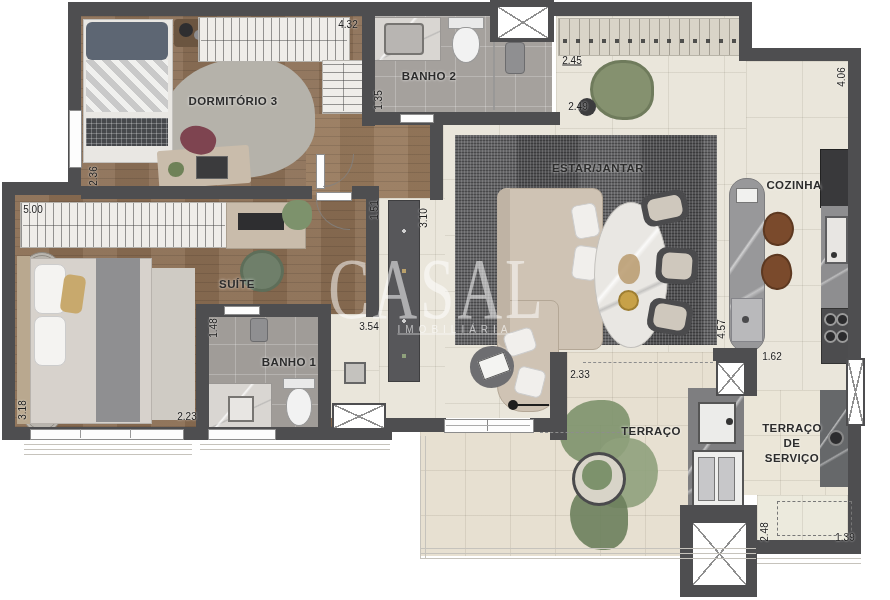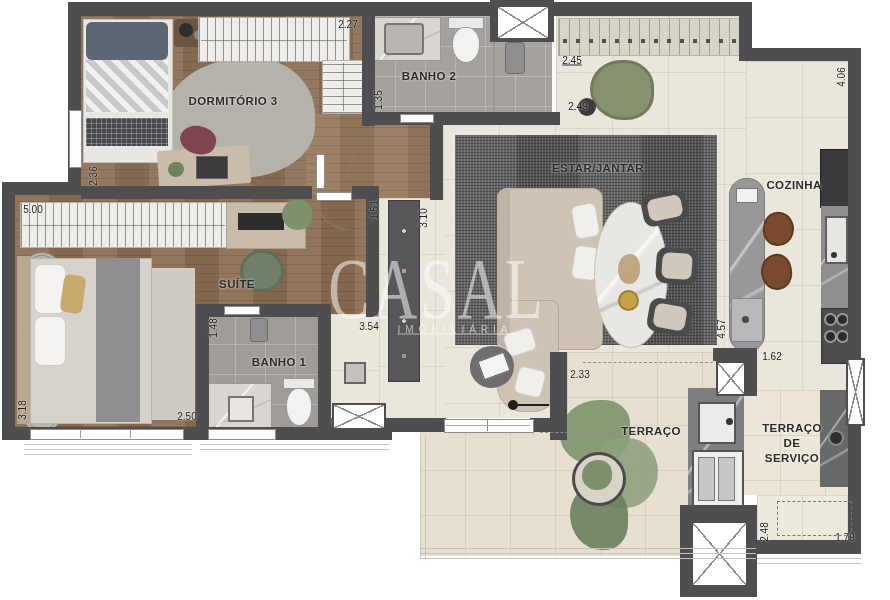--- a/index.html
+++ b/index.html
@@ -247,43 +247,43 @@
   <div class="line" style="left:24px;top:454px;width:168px;height:1px;"></div>
   <div class="line" style="left:200px;top:444px;width:190px;height:1px;"></div>
   <div class="line" style="left:200px;top:449px;width:190px;height:1px;"></div>
   <div class="dashline" style="left:583px;top:362px;width:130px;height:0;"></div>
   <div class="dashline" style="left:540px;top:432px;width:90px;height:0;"></div>
   <div class="blob" style="left:777px;top:501px;width:73px;height:33px;border:1.5px dashed #777;"></div>
 
   <div class="rlabel" style="left:233px;top:101px;">DORMITÓRIO 3</div>
   <div class="rlabel" style="left:429px;top:76px;">BANHO 2</div>
   <div class="rlabel" style="left:237px;top:284px;">SUÍTE</div>
-  <div class="rlabel" style="left:279px;top:362px;">BANHO 1</div>
+  <div class="rlabel" style="left:289px;top:362px;">BANHO 1</div>
   <div class="rlabel" style="left:556px;top:168px;margin-left:42px;">ESTAR/JANTAR</div>
   <div class="rlabel" style="left:794px;top:185px;">COZINHA</div>
   <div class="rlabel" style="left:651px;top:431px;">TERRAÇO</div>
   <div class="rlabel multiline" style="left:792px;top:443px;">TERRAÇO
 DE
 SERVIÇO</div>
 
-  <div class="dim" style="left:348px;top:24px;">2.27</div>
+  <div class="dim" style="left:348px;top:24px;">4.32</div>
   <div class="dimv" style="left:93px;top:176px;">2.36</div>
   <div class="dimv" style="left:378px;top:100px;">1.35</div>
   <div class="dim" style="left:538px;top:106px;margin-left:40px;">2.49</div>
   <div class="dim" style="left:572px;top:60px;text-decoration:underline;">2.45</div>
   <div class="dimv" style="left:841px;top:77px;">4.06</div>
   <div class="dim" style="left:33px;top:209px;">5.00</div>
   <div class="dimv" style="left:374px;top:210px;">1.51</div>
   <div class="dimv" style="left:423px;top:218px;">3.10</div>
   <div class="dimv" style="left:213px;top:328px;">1.48</div>
   <div class="dim" style="left:369px;top:326px;">3.54</div>
-  <div class="dim" style="left:187px;top:416px;">2.50</div>
+  <div class="dim" style="left:187px;top:416px;">2.23</div>
   <div class="dimv" style="left:22px;top:410px;">3.18</div>
   <div class="dim" style="left:580px;top:374px;">2.33</div>
   <div class="dimv" style="left:721px;top:329px;">4.57</div>
   <div class="dim" style="left:772px;top:356px;">1.62</div>
   <div class="dimv" style="left:764px;top:532px;">2.48</div>
-  <div class="dim" style="left:845px;top:537px;">1.79</div>
+  <div class="dim" style="left:845px;top:537px;">1.39</div>
 
   <div class="watermark" style="left:437px;top:289px;">CASAL</div>
   <div class="watermark-sub" style="left:455px;top:329px;text-decoration:underline;">IMOBILIÁRIA</div>
 
 </div>
 
 </body></html>

